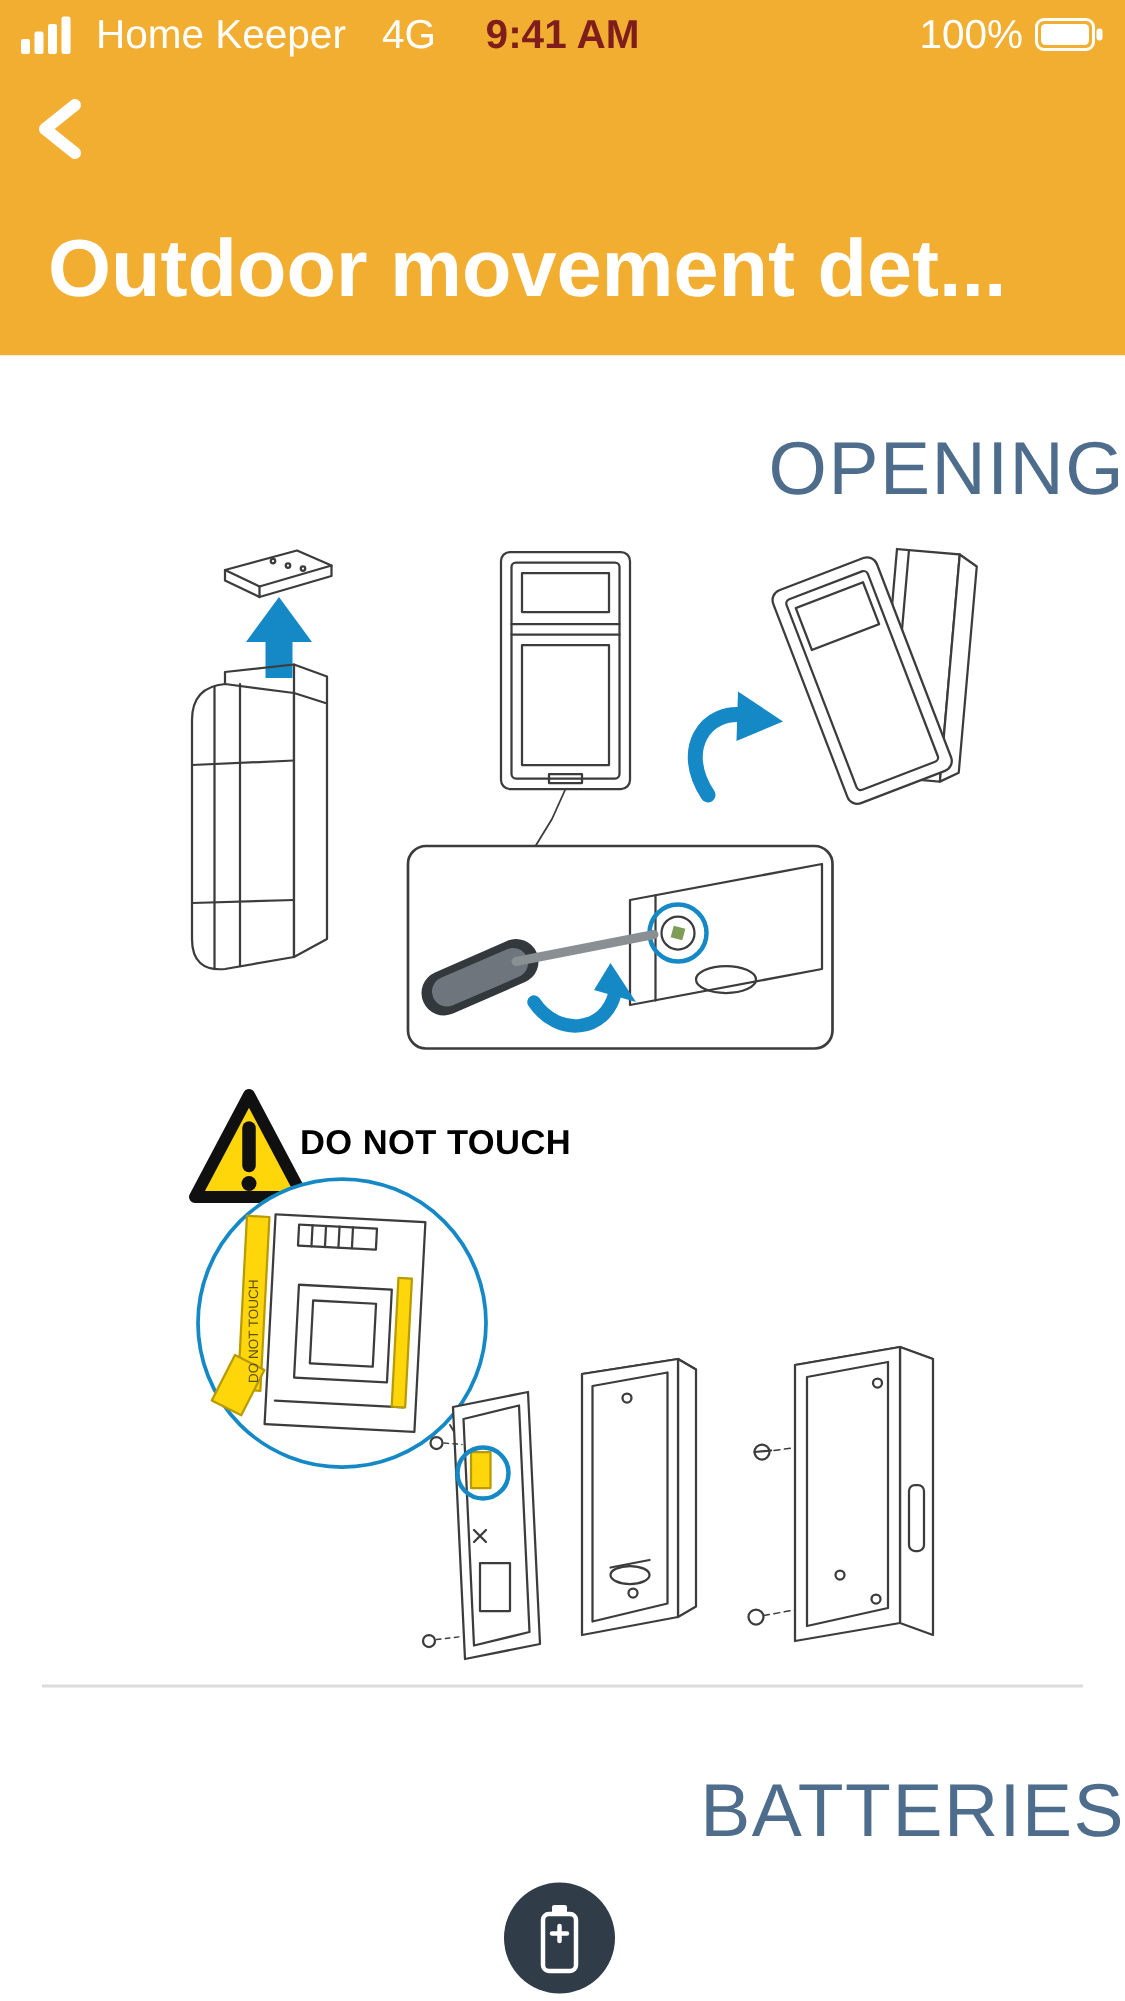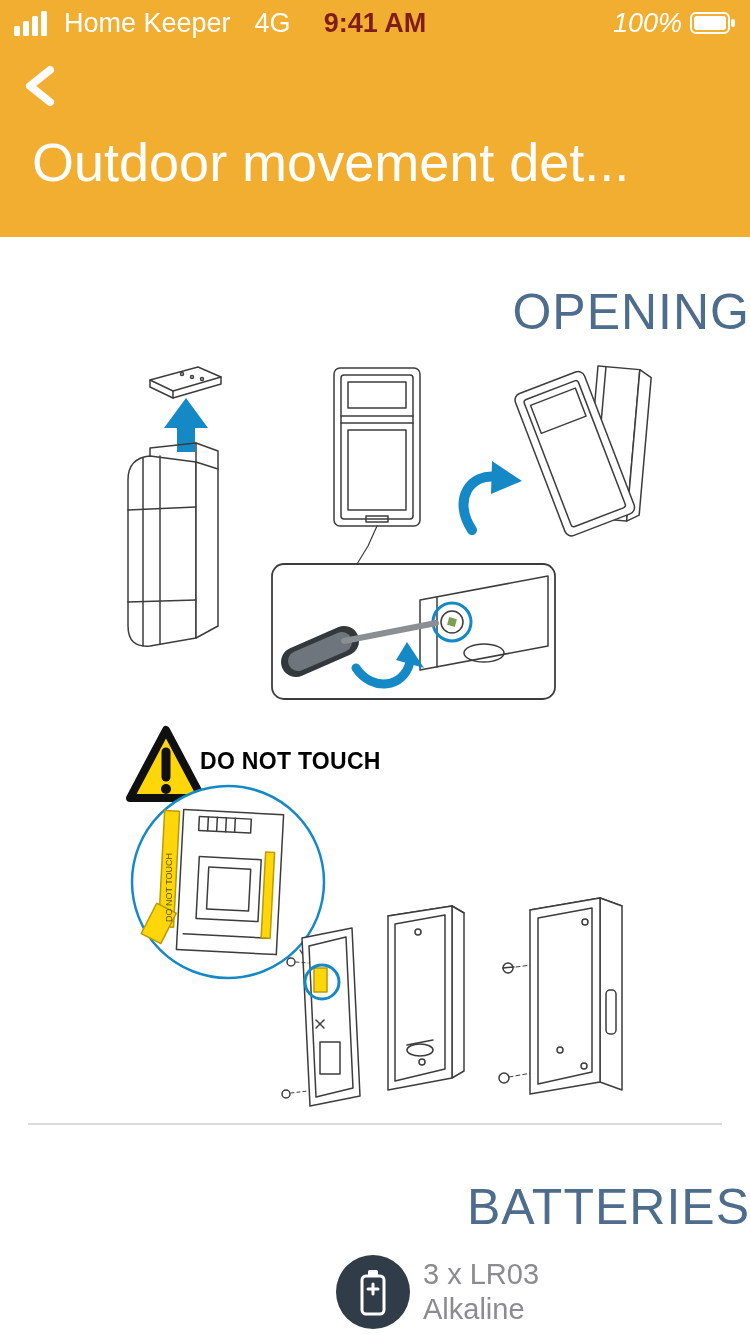--- a/index.html
+++ b/index.html
@@ -20,30 +20,30 @@
     position:absolute; top:0; left:0; right:0; height:46px;
     display:flex; align-items:center; padding:0 14px;
     color:#fff; font-size:27px;
   }
   .sb-left { display:flex; align-items:center; gap:10px; }
   .sb-network { margin-left:14px; }
   .sb-time {
     position:absolute; left:50%; transform:translateX(-50%);
     font-weight:bold; color:#7f1d1d;
   }
-  .sb-right { margin-left:auto; display:flex; align-items:center; gap:8px;font-style:italic; }
+  .sb-right { margin-left:auto; display:flex; align-items:center; gap:8px; }
 
   .back-btn {
     position:absolute; top:58px; left:12px; width:56px; height:56px;
     background:transparent; border:none; cursor:pointer; padding:0;
     display:flex; align-items:center; justify-content:center;
   }
   .app-title {
-    position:absolute; top:131px; left:32px; right:20px;
-    font-size:54px; line-height:62px; font-weight:normal; color:#fff;
+    position:absolute; top:148px; left:32px; right:20px;
+    font-size:54px; line-height:62px; font-weight:bold; color:#fff;
     white-space:nowrap; overflow:hidden;
   }
 
   
   .content { position:absolute; top:237px; left:0; width:750px; height:1097px; background:#fff; }
 
   h2.section-title {
     position:absolute; width:100%; text-align:right;
     font-size:50px; font-weight:400; letter-spacing:1px;
     color:var(--heading-text, #4E6D8C);
@@ -262,20 +262,16 @@
 
     <div class="battery-row">
       <div class="battery-badge">
         <svg width="74" height="74" viewBox="0 0 74 74">
           <rect x="32" y="15" width="10" height="6" rx="1.5" fill="#fff"></rect>
           <rect x="26" y="21" width="22" height="38" rx="4" fill="none" stroke="#fff" stroke-width="3"></rect>
           <line x1="37" y1="29" x2="37" y2="39" stroke="#fff" stroke-width="3" stroke-linecap="round"></line>
           <line x1="32" y1="34" x2="42" y2="34" stroke="#fff" stroke-width="3" stroke-linecap="round"></line>
         </svg>
       </div>
-      <div class="battery-text">
-        <div>3 x LR03</div>
-        <div>Alkaline</div>
-      </div>
     </div>
 
   </main>
 </div>
 
 </body></html>

